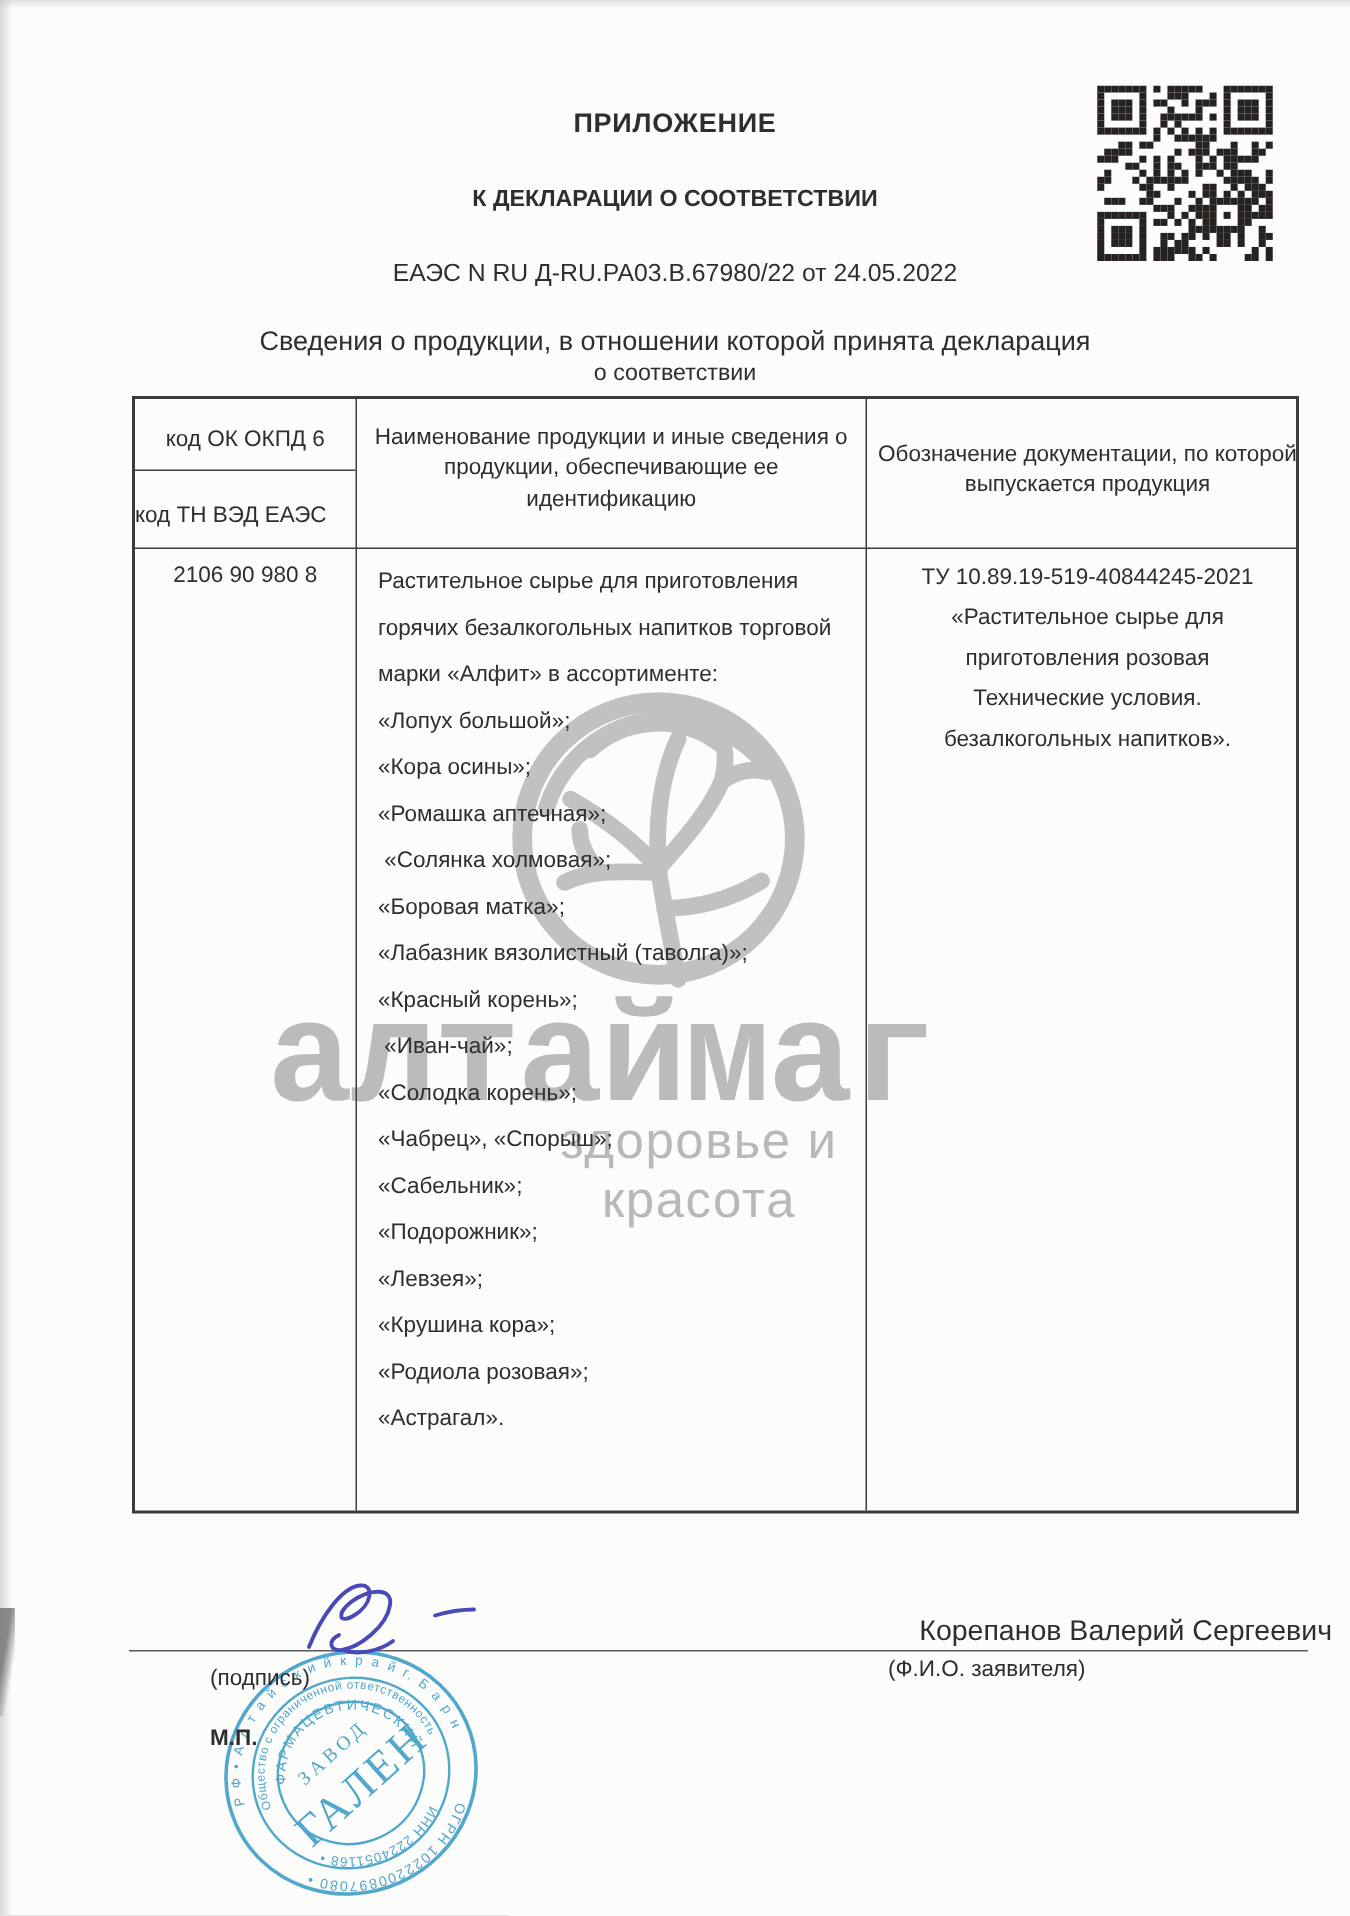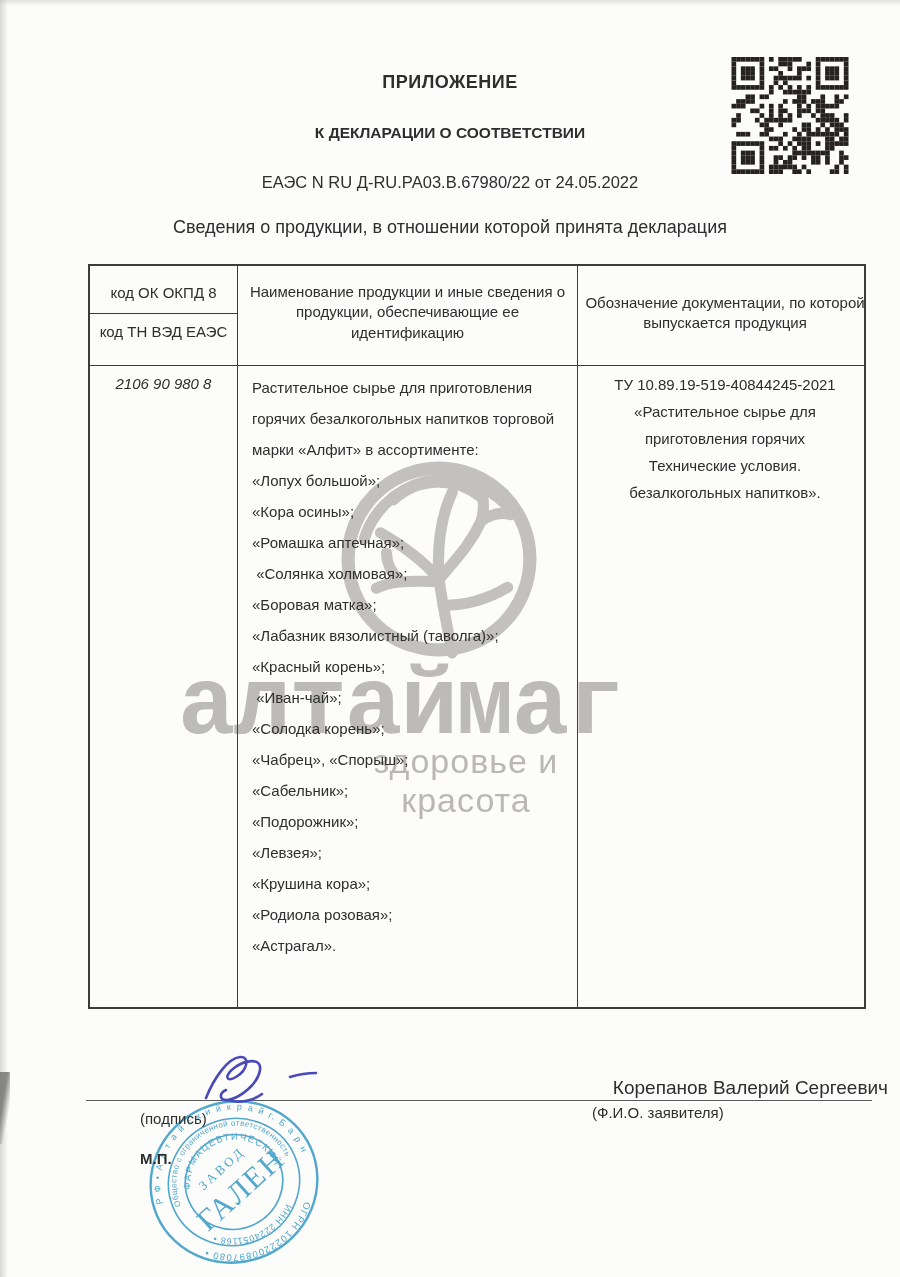--- a/index.html
+++ b/index.html
@@ -39,24 +39,24 @@
   
   .tbl{position:absolute;left:88px;top:264px;width:774px;height:741px;
     border:2px solid #3c3c3c;z-index:2;font-size:15px;}
   .vline{position:absolute;top:0;bottom:0;width:0;border-left:1.5px solid #3c3c3c;}
   .v1{left:147px;}
   .v2{left:487px;}
   .hline-header{position:absolute;left:0;right:0;top:99px;border-top:1.5px solid #3c3c3c;}
   .hline-col1{position:absolute;left:0;width:147px;top:47px;border-top:1.5px solid #3c3c3c;}
   .cell{position:absolute;line-height:1.35;}
   .h-col1a{left:0;top:17px;width:147px;text-align:center;}
-  .h-col1b{left:0;top:56px;width:147px;text-align:center;}
+  .h-col1b{left:0;top:68px;width:147px;text-align:left;}
   .h-col2{left:155px;top:16px;width:325px;text-align:center;}
   .h-col3{left:495px;top:27px;width:280px;text-align:center;}
-  .b-code{left:0;top:108px;width:147px;text-align:center;font-style:italic;}
+  .b-code{left:0;top:108px;width:147px;text-align:center;}
   .b-products{left:162px;top:106px;width:320px;}
   .b-products div{height:31px;line-height:31px;white-space:pre;}
   .b-docs{left:495px;top:105px;width:280px;text-align:center;}
   .b-docs div{height:27px;line-height:27px;}
 
   
   .sign-line{position:absolute;left:86px;top:1100px;width:786px;border-top:1.2px solid #5a5a5a;z-index:2;}
   .applicant-name{position:absolute;left:540px;top:1077px;width:348px;text-align:right;font-size:19px;z-index:2;}
   .applicant-caption{position:absolute;left:592px;top:1104px;font-size:15px;z-index:2;}
   .sig-caption{position:absolute;left:140px;top:1110px;font-size:15px;z-index:3;}
@@ -72,20 +72,21 @@
 
   <div class="edge-left"></div>
   <div class="edge-top"></div>
   <div class="edge-right"></div>
   <div class="fold-mark"></div>
 
   <div class="hdr title">ПРИЛОЖЕНИЕ</div>
   <div class="hdr subtitle">К ДЕКЛАРАЦИИ О СООТВЕТСТВИИ</div>
   <div class="hdr decl-no">ЕАЭС N RU Д-RU.РА03.В.67980/22 от 24.05.2022</div>
   <div class="hdr intro1">Сведения о продукции, в отношении которой принята декларация</div>
+  <div class="hdr intro2">о соответствии</div>
 
   <svg class="qr" id="qr-svg" viewBox="0 0 25 25">
       <rect x="0" y="0" width="1" height="1" fill="#262220"></rect>
       <rect x="1" y="0" width="1" height="1" fill="#262220"></rect>
       <rect x="2" y="0" width="1" height="1" fill="#262220"></rect>
       <rect x="3" y="0" width="1" height="1" fill="#262220"></rect>
       <rect x="4" y="0" width="1" height="1" fill="#262220"></rect>
       <rect x="5" y="0" width="1" height="1" fill="#262220"></rect>
       <rect x="6" y="0" width="1" height="1" fill="#262220"></rect>
       <rect x="8" y="0" width="1" height="1" fill="#262220"></rect>
@@ -419,21 +420,21 @@
   </svg>
   <div class="wm wm-brand" style="position:absolute">алтаймаг</div>
   <div class="wm wm-tagline" style="position:absolute">здоровье и красота</div>
 
   <div class="tbl">
     <div class="vline v1"></div>
     <div class="vline v2"></div>
     <div class="hline-header"></div>
     <div class="hline-col1"></div>
 
-    <div class="cell h-col1a">код ОК ОКПД 8</div>
+    <div class="cell h-col1a">код ОК ОКПД 6</div>
     <div class="cell h-col1b">код ТН ВЭД ЕАЭС</div>
     <div class="cell h-col2">Наименование продукции и иные сведения о продукции, обеспечивающие ее идентификацию</div>
     <div class="cell h-col3">Обозначение документации, по которой выпускается продукция</div>
 
     <div class="cell b-code">2106 90 980 8</div>
     <div class="cell b-products">
 
     <div>Растительное сырье для приготовления</div>
         <div>горячих безалкогольных напитков торговой</div>
         <div>марки «Алфит» в ассортименте:</div>
@@ -451,21 +452,21 @@
         <div>«Подорожник»;</div>
         <div>«Левзея»;</div>
         <div>«Крушина кора»;</div>
         <div>«Родиола розовая»;</div>
         <div>«Астрагал».</div>
       </div>
     <div class="cell b-docs">
 
     <div>ТУ 10.89.19-519-40844245-2021</div>
         <div>«Растительное сырье для</div>
-        <div>приготовления горячих</div>
+        <div>приготовления розовая</div>
         <div>Технические условия.</div>
         <div>безалкогольных напитков».</div>
       </div>
   </div>
 
   <div class="sign-line"></div>
   <div class="applicant-name">Корепанов Валерий Сергеевич</div>
   <div class="applicant-caption">(Ф.И.О. заявителя)</div>
   <div class="sig-caption">(подпись)</div>
   <div class="mp-caption">М.П.</div>

